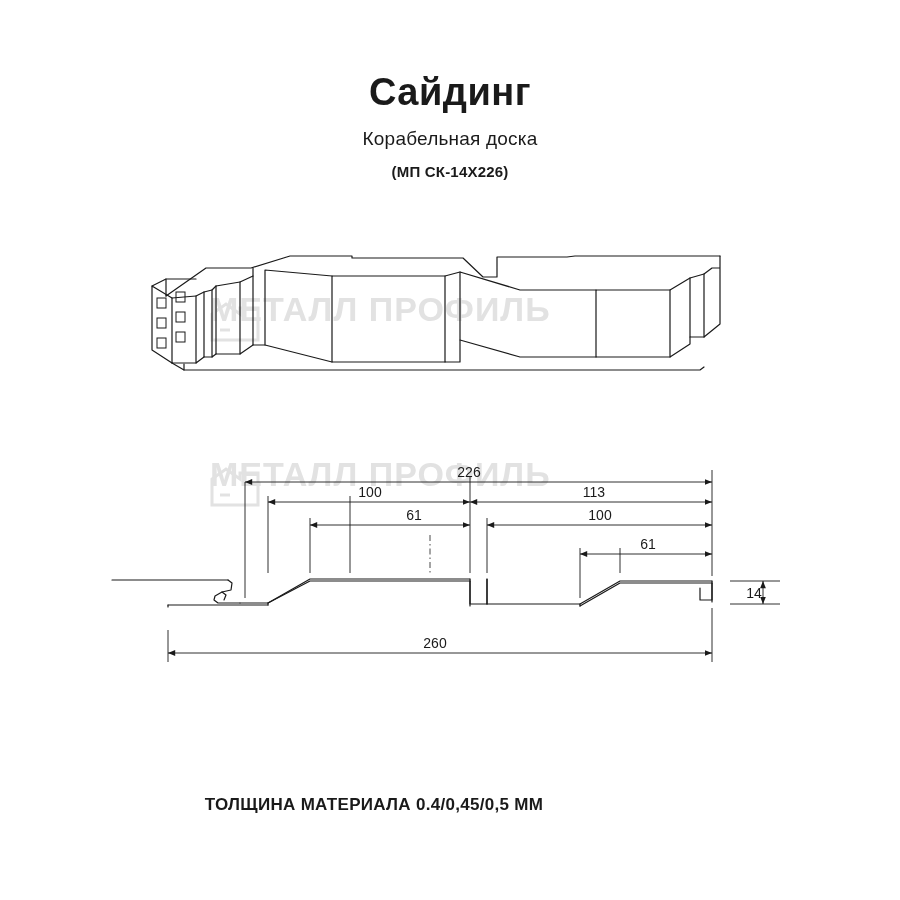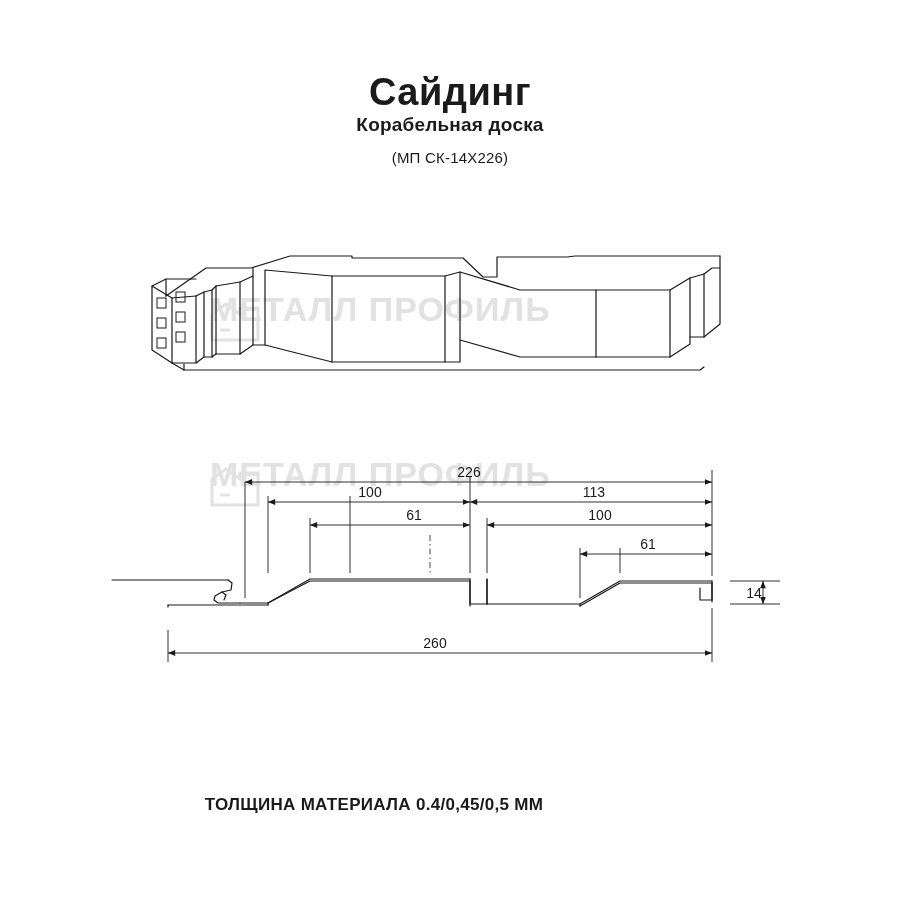--- a/index.html
+++ b/index.html
@@ -30,26 +30,27 @@
   }
   .title {
     font-size: 38px;
     font-weight: bold;
     letter-spacing: 0.5px;
     line-height: 1.1;
     margin: 0;
   }
   .subtitle {
     font-size: 19px;
-    font-weight: bold;
+    font-weight: normal;
+    margin-top: 14px;
     letter-spacing: 0.2px;
   }
   .code {
     font-size: 15px;
-    font-weight: normal;
+    font-weight: bold;
     margin-top: 13px;
     letter-spacing: 0.2px;
   }
   
   .iso-wrap {
     position: absolute;
     left: 0;
     top: 232px;
     width: 900px;
     height: 180px;

